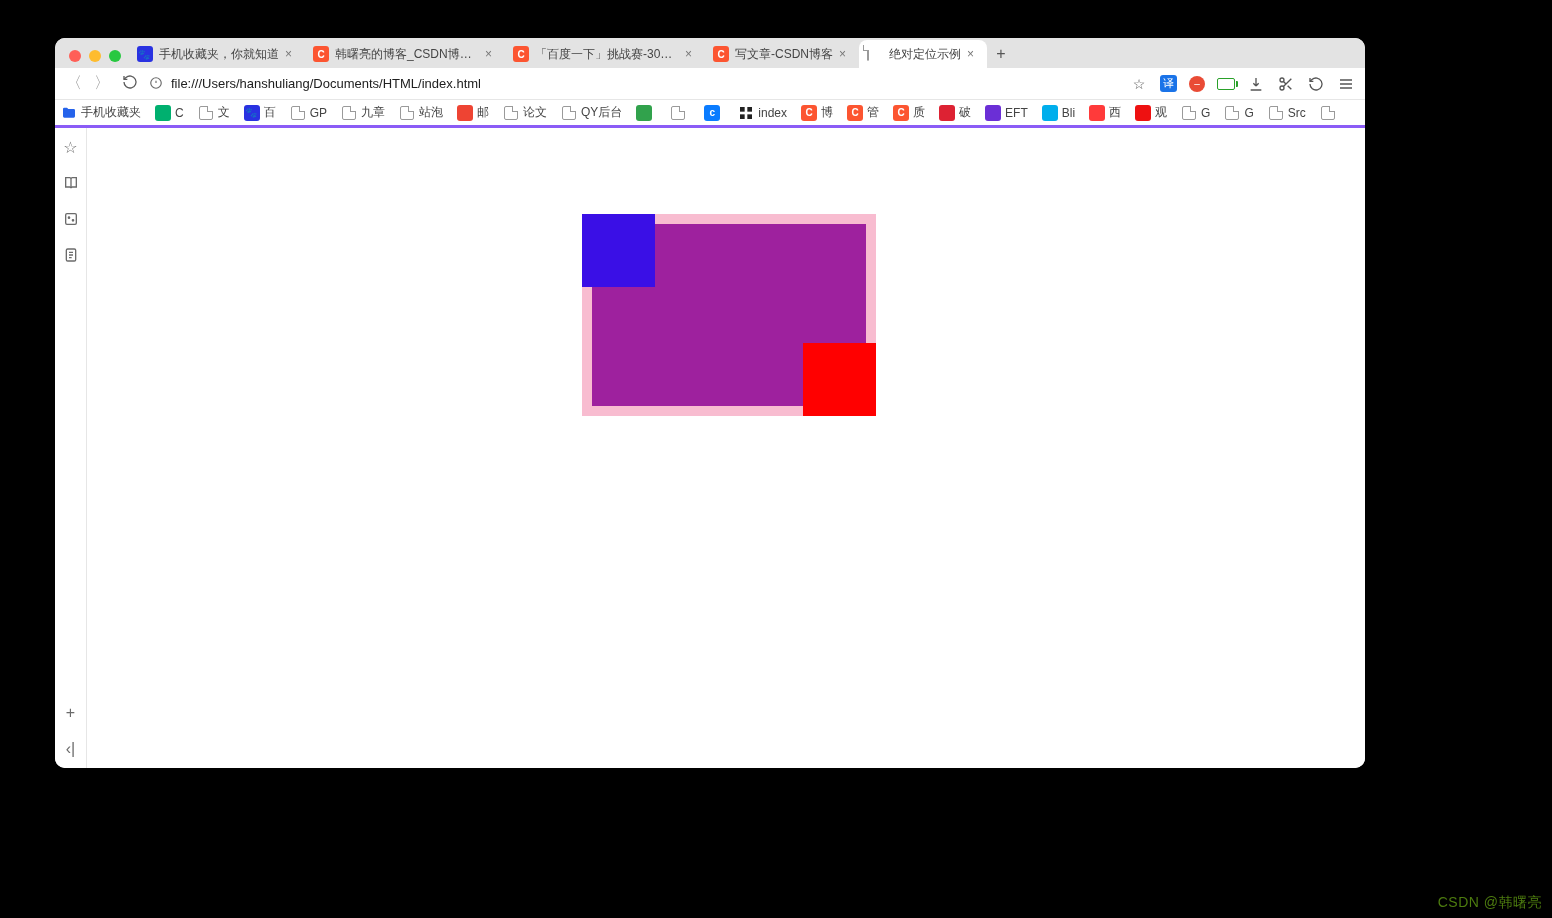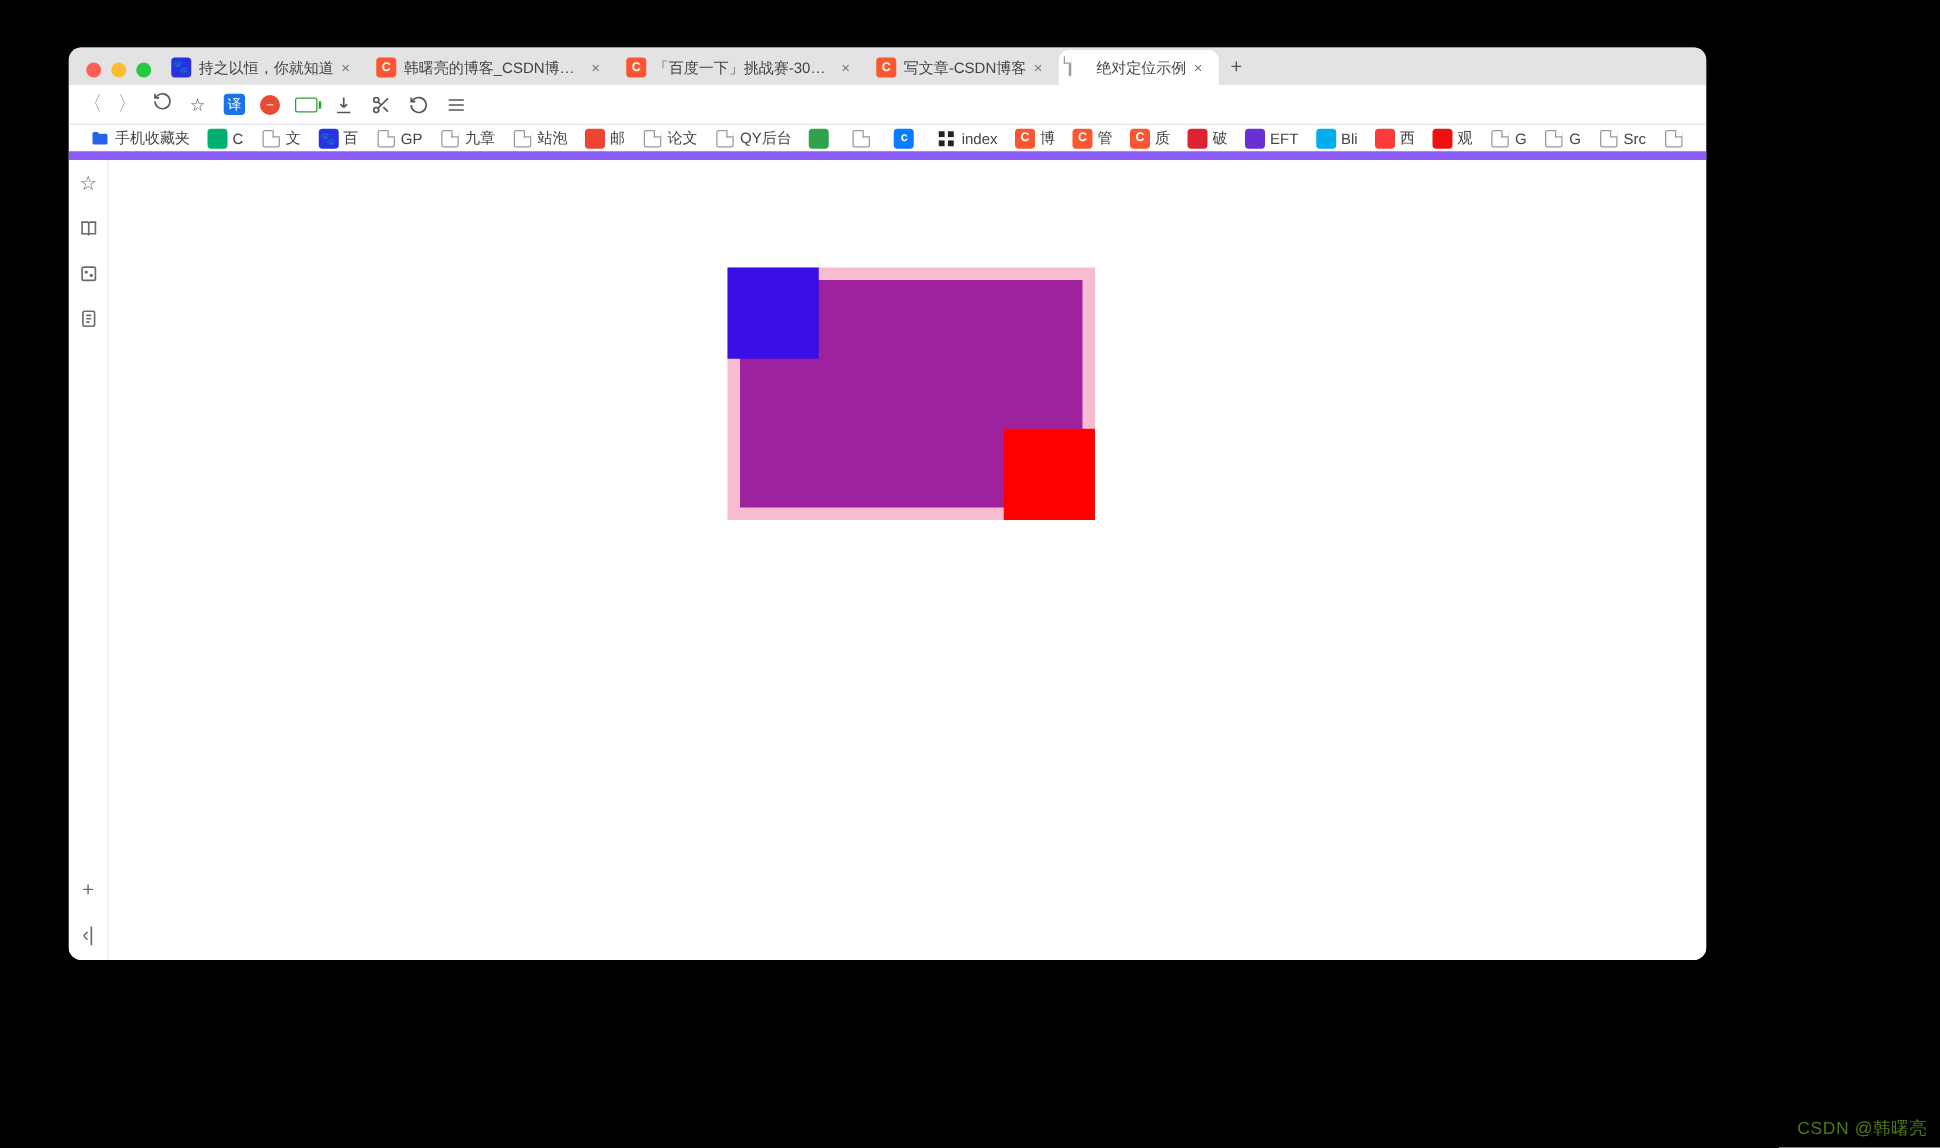--- a/index.html
+++ b/index.html
@@ -67,23 +67,23 @@
   .badge-blue { background:#1a73e8; color:#fff; border-radius:3px; font-size:11px; padding:1px 3px;}
   .badge-red { background:#e94b35; color:#fff; border-radius:50%; width:16px;height:16px;font-size:10px;display:flex;align-items:center;justify-content:center;}
   .battery { width:22px;height:12px;border:1.5px solid #2aa12a;border-radius:2px;position:relative;}
   .battery::after{content:"";position:absolute;right:-4px;top:2px;width:2px;height:6px;background:#2aa12a;border-radius:0 1px 1px 0;}
   .battery .fill{background:#2aa12a;height:100%;width:80%;}
   
   .bm-row {
     height: 28px;
     background:#fff;
     display:flex; align-items:center;
-    padding: 0 17px;
+    padding: 0 6px;
     gap:14px;
-    border-bottom:7px solid #8b5cf6;
+    border-bottom:3px solid #8b5cf6;
   }
   .bm-item { display:flex;align-items:center;gap:4px; color:#444; white-space:nowrap; font-size:12px;}
   .bm-item .bm-icon { width:16px;height:16px;display:flex;align-items:center;justify-content:center;}
   .bm-sep { flex:1; }
   .page-doc-icon{ width:14px;height:14px; border:1px solid #9a9a9a; border-radius:2px; position:relative;}
   .page-doc-icon::after{content:"";position:absolute;right:-1px;top:-1px;width:5px;height:5px;background:#fff;border-left:1px solid #9a9a9a;border-bottom:1px solid #9a9a9a;}
   .sq{width:16px;height:16px;border-radius:3px;display:flex;align-items:center;justify-content:center;color:#fff;font-size:10px;font-weight:700;}
   
   .side-rail {
     position:absolute; left:0; top:90px; bottom:0; width:32px;
@@ -142,21 +142,21 @@
     <div class="traffic-dots">
       <div class="dot red"></div>
       <div class="dot yellow"></div>
       <div class="dot green"></div>
     </div>
     <div id="tabs-mount" style="display: flex;">
         <div class="tab">
           <span class="bm-icon favicon">
             <span class="sq" style="background:#2932e1">🐾</span>
           </span>
-          <span class="title">持之以恒，你就知道</span>
+          <span class="title">手机收藏夹，你就知道</span>
           <span class="close">×</span>
         </div>
         <div class="tab">
           <span class="bm-icon favicon">
             <span class="sq" style="background:#fc5531">C</span>
           </span>
           <span class="title">韩曙亮的博客_CSDN博客-领</span>
           <span class="close">×</span>
         </div>
         <div class="tab">
@@ -184,20 +184,29 @@
 
   <div class="addr-row">
     <div class="nav-btn">〈</div>
     <div class="nav-btn">〉</div>
     <div class="nav-btn reload">
       <svg viewBox="0 0 24 24" width="16" height="16" fill="none" stroke="currentColor" stroke-width="2">
           <path d="M3 12a9 9 0 1 0 3-6.7L3 8"></path>
           <path d="M3 3v5h5"></path>
         </svg>
     </div>
+    <div class="addr-box">
+      <span class="lock-icon">
+        <svg viewBox="0 0 24 24" width="14" height="14" fill="none" stroke="currentColor" stroke-width="2">
+            <circle cx="12" cy="12" r="9"></circle>
+            <path d="M12 8v4M12 16h.01"></path>
+          </svg>
+      </span>
+      <span class="addr-text">file:///Users/hanshuliang/Documents/HTML/index.html</span>
+    </div>
     <div class="addr-right">
       <span class="icon">☆</span>
       <span class="badge-blue">译</span>
       <span class="badge-red">–</span>
       <span class="icon">
           <span class="battery"><span class="fill"></span></span>
         </span>
       <span class="icon">
         <svg viewBox="0 0 24 24" width="16" height="16" fill="none" stroke="currentColor" stroke-width="2">
             <path d="M12 3v12m0 0l-4-4m4 4l4-4M4 21h16"></path>

